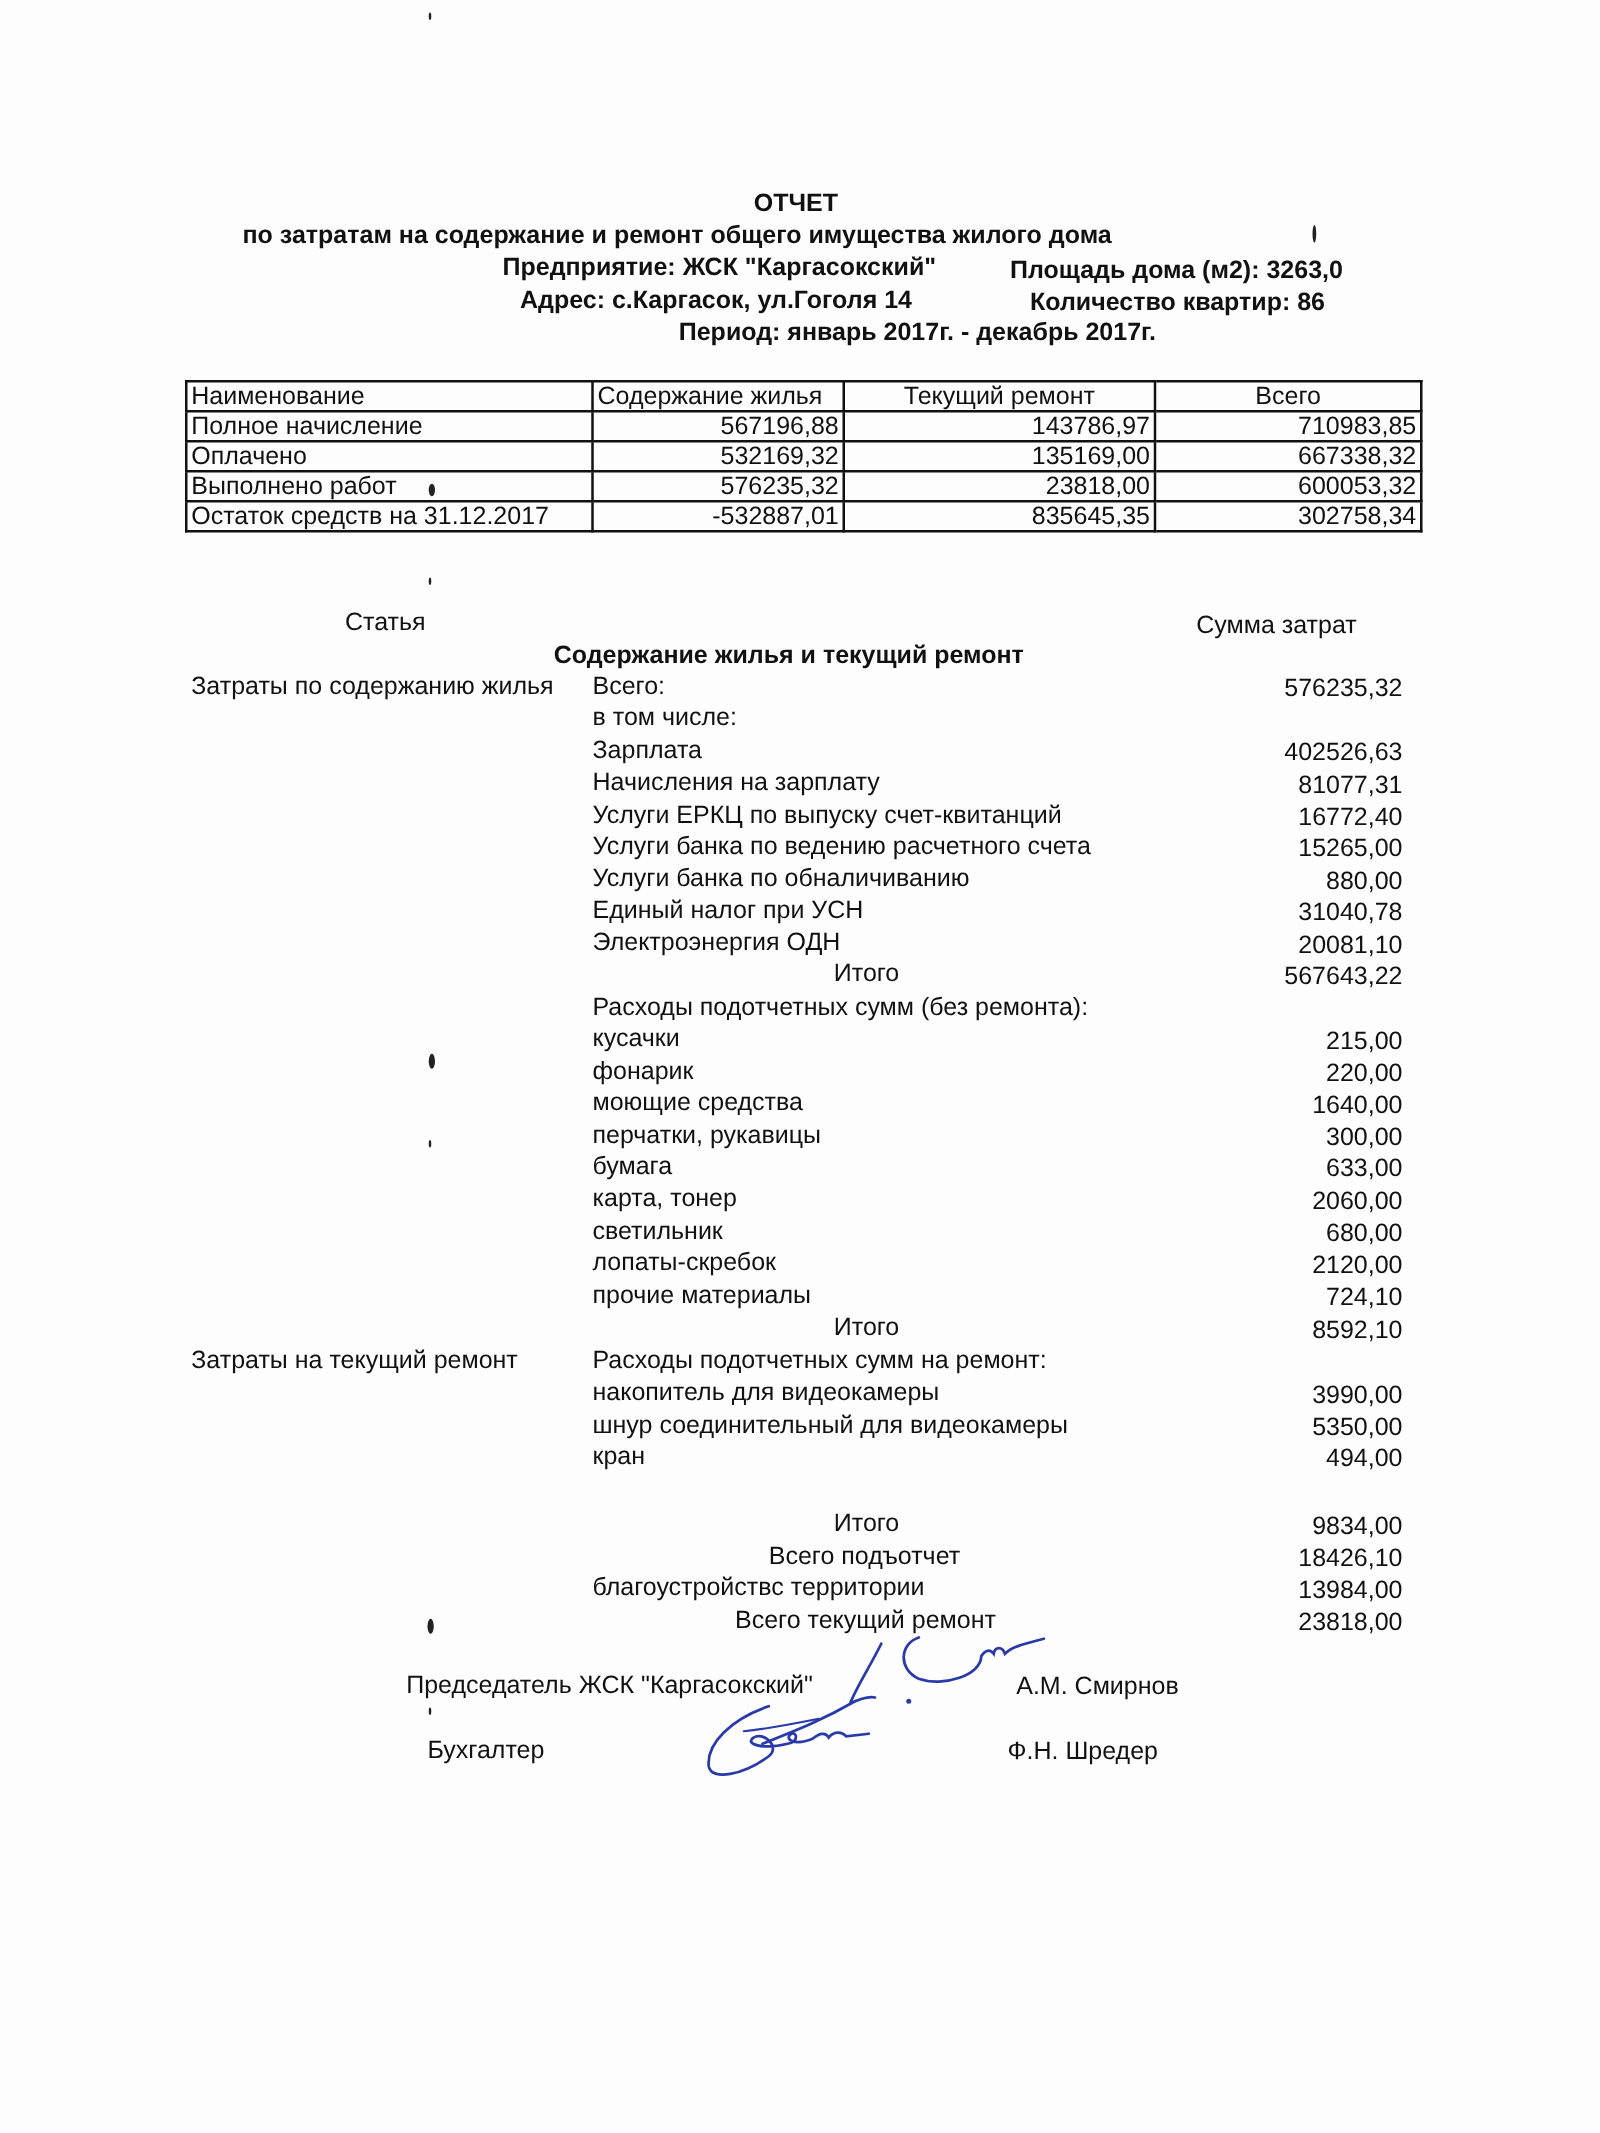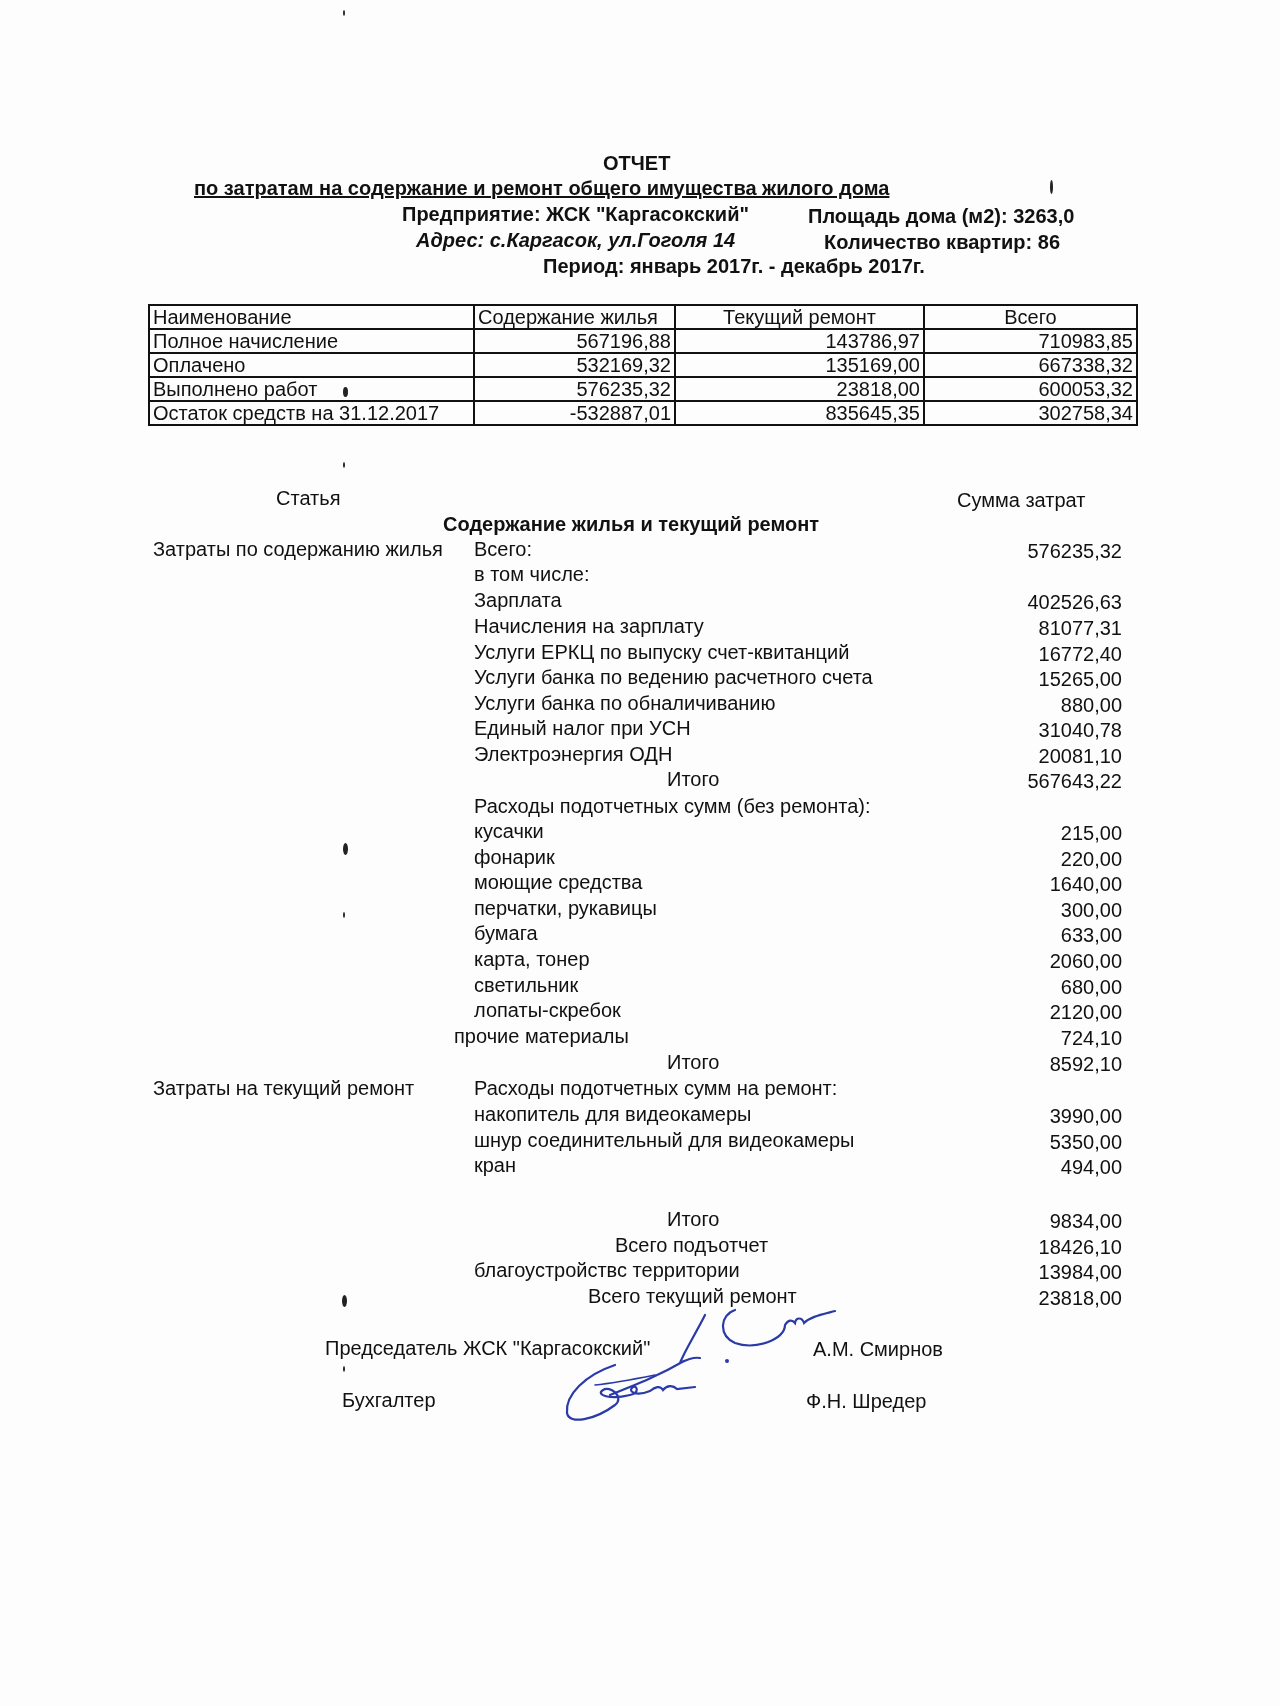--- a/index.html
+++ b/index.html
@@ -15,24 +15,24 @@
     table.summary td.c { text-align:center; }
     .speck { position:absolute; background:#222; border-radius:50%; }
     svg.sig { position:absolute; }
   </style>
 </head>
 <body>
 
 <div class="page">
 
   <div class="hdr" style="left:603px; top:152px;">ОТЧЕТ</div>
-  <div class="hdr" style="left:194px; top:177px;text-decoration:underline;">по затратам на содержание и ремонт общего имущества жилого дома</div>
+  <div class="hdr" style="left:194px; top:177px;">по затратам на содержание и ремонт общего имущества жилого дома</div>
   <div class="hdr" style="left:402px; top:203px;">Предприятие: ЖСК "Каргасокский"</div>
   <div class="hdr" style="left:808px; top:205px;">Площадь дома (м2): 3263,0</div>
-  <div class="hdr" style="left:416px; top:229px;font-style:italic;">Адрес: с.Каргасок, ул.Гоголя 14</div>
+  <div class="hdr" style="left:416px; top:229px;">Адрес: с.Каргасок, ул.Гоголя 14</div>
   <div class="hdr" style="left:824px; top:231px;">Количество квартир: 86</div>
   <div class="hdr" style="left:543px; top:255px;">Период: январь 2017г. - декабрь 2017г.</div>
 
   <table class="summary">
     <tbody>
         <tr>
       <td style="width:317px;">Наименование</td>
       <td style="width:193px;">Содержание жилья</td>
       <td class="c" style="width:241px;">Текущий ремонт</td>
       <td class="c" style="width:205px;">Всего</td>
@@ -101,21 +101,21 @@
   <div class="txt" style="left:474px; top:897px;">перчатки, рукавицы</div>
   <div class="num" style="right:158px; top:899px;">300,00</div>
   <div class="txt" style="left:474px; top:922px;">бумага</div>
   <div class="num" style="right:158px; top:924px;">633,00</div>
   <div class="txt" style="left:474px; top:948px;">карта, тонер</div>
   <div class="num" style="right:158px; top:950px;">2060,00</div>
   <div class="txt" style="left:474px; top:974px;">светильник</div>
   <div class="num" style="right:158px; top:976px;">680,00</div>
   <div class="txt" style="left:474px; top:999px;">лопаты-скребок</div>
   <div class="num" style="right:158px; top:1001px;">2120,00</div>
-  <div class="txt" style="left:454px; top:1025px;">прочие материалы</div>
+  <div class="txt" style="left:474px; top:1025px;">прочие материалы</div>
   <div class="num" style="right:158px; top:1027px;">724,10</div>
 
   <div class="txt" style="left:667px; top:1051px;">Итого</div>
   <div class="num" style="right:158px; top:1053px;">8592,10</div>
 
   <div class="txt" style="left:153px; top:1077px;">Затраты на текущий ремонт</div>
   <div class="txt" style="left:474px; top:1077px;">Расходы подотчетных сумм на ремонт:</div>
 
   <div class="txt" style="left:474px; top:1103px;">накопитель для видеокамеры</div>
   <div class="num" style="right:158px; top:1105px;">3990,00</div>

